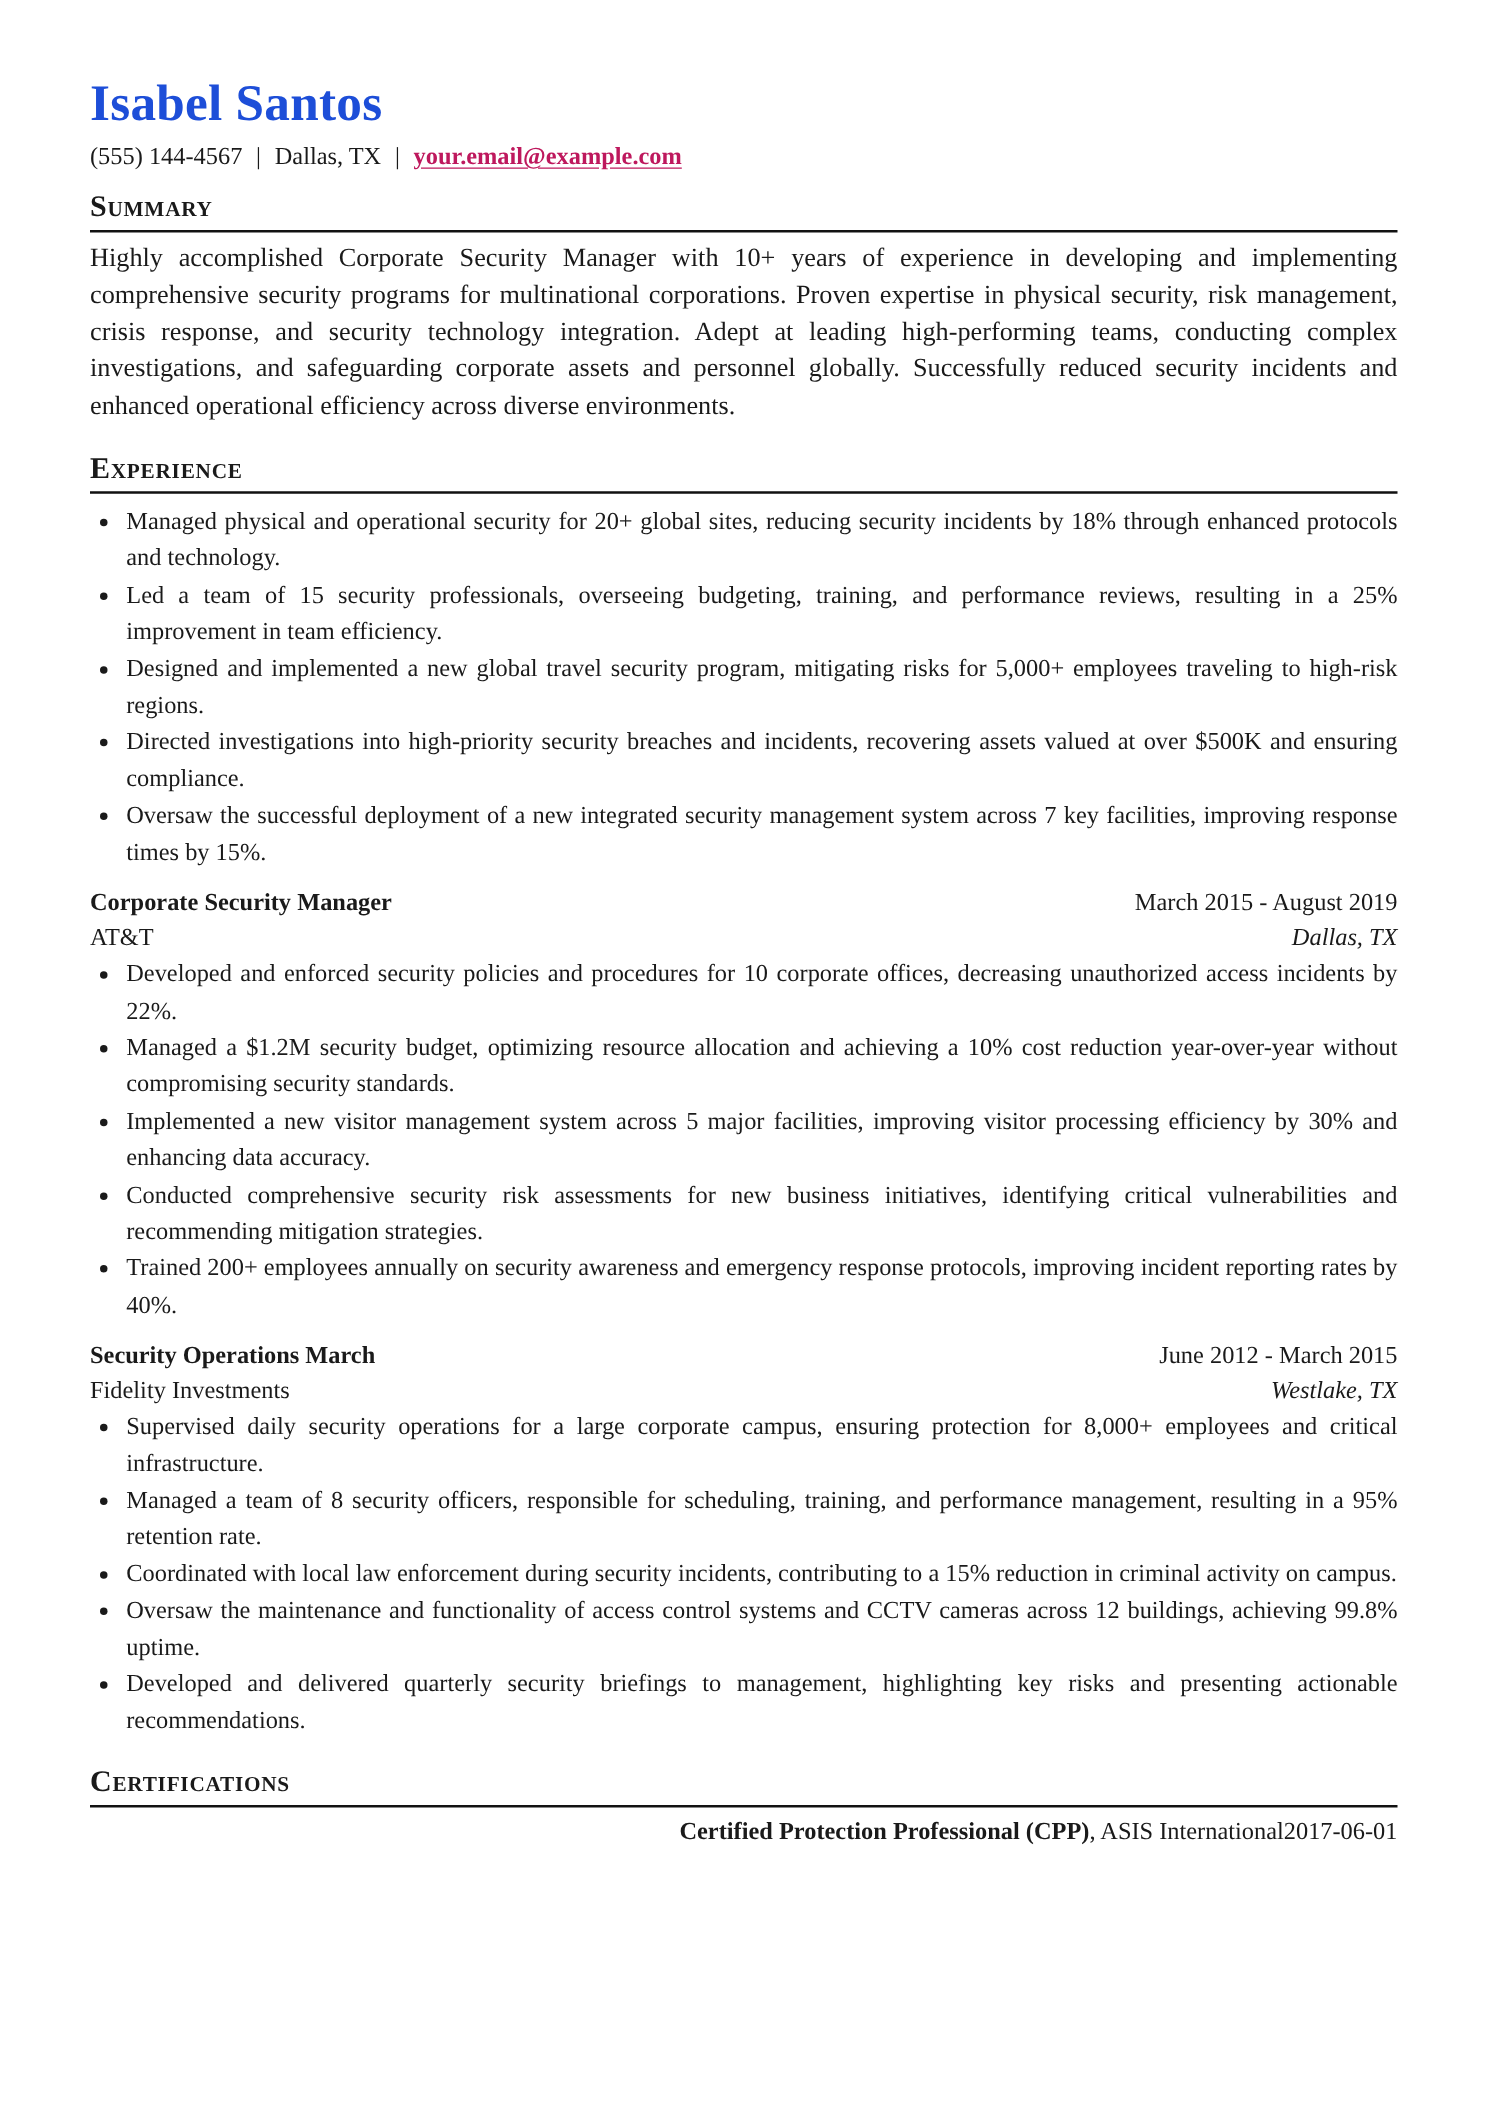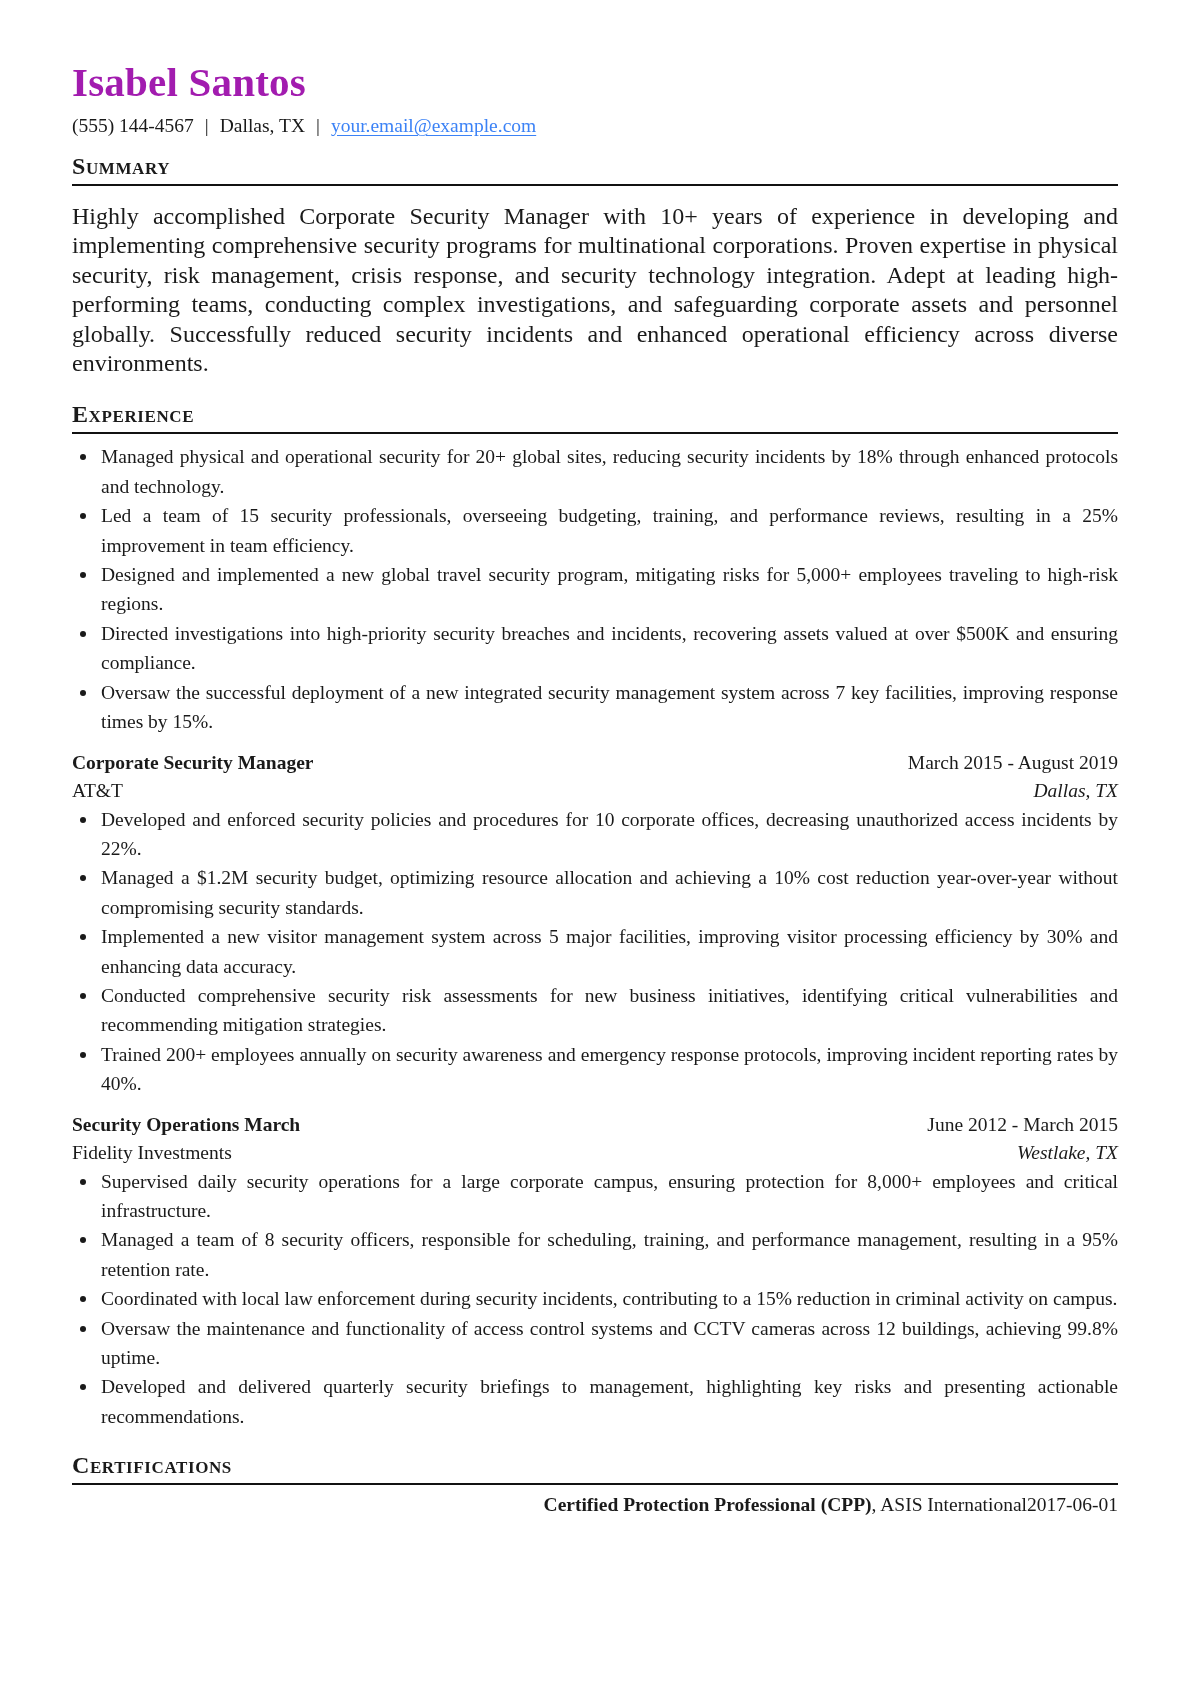--- a/index.html
+++ b/index.html
@@ -1,26 +1,26 @@
 <!DOCTYPE html>
 <html><head>
 <meta charset="utf-8">
 <style>
   html, body { margin: 0; padding: 0; background: #ffffff; }
   body { width: 1190px; height: 1683px; position: relative; overflow: hidden;
          font-family: "Liberation Serif", "DejaVu Serif", serif; color: #1a1a1a; }
   .page { position: absolute; left: 72px; top: 58px; width: 1046px; }
-  .name { font-size: 41px; font-weight: bold; line-height: 48px; margin: 0; letter-spacing: 0.2px; color: #a21caf; }
+  .name { font-size: 41px; font-weight: bold; line-height: 48px; margin: 0; letter-spacing: 0.2px; color: #1d4ed8; }
   .contact { font-size: 19.5px; line-height: 28px; margin-top: 6px; white-space: nowrap; }
   .contact .sep { display: inline-block; margin: 0 11px; }
-  .contact a { color: #3b82f6; text-decoration: underline; text-underline-offset: 3px; }
+  .contact a { color: #be185d; text-decoration: underline; text-underline-offset: 3px; font-weight: bold; }
   .section-title { font-size: 24px; font-weight: bold; font-variant: small-caps; line-height: 28px;
                    margin: 0; letter-spacing: 0.6px; }
   .rule { height: 0; border-top: 2.2px solid #111; margin-top: 4px; }
-  .summary { font-size: 24px; line-height: 29.4px; text-align: justify; margin-top: 16px;
+  .summary { font-size: 21px; line-height: 29.4px; text-align: justify; margin-top: 6px;
              hyphens: auto; -webkit-hyphens: auto; }
   .sec-exp { margin-top: 22px; }
   .sec-cert { margin-top: 20px; }
   .job { margin-top: 8px; }
   .job + .job { margin-top: 12px; }
   .row { display: flex; justify-content: space-between; font-size: 19.5px; line-height: 28px; }
   .row .title { font-weight: bold; }
   .row .loc { font-style: italic; }
   ul.bullets { list-style: none; margin: 0; padding: 0; }
   ul.bullets li { position: relative; padding-left: 29px; font-size: 19.5px; line-height: 29.4px;

